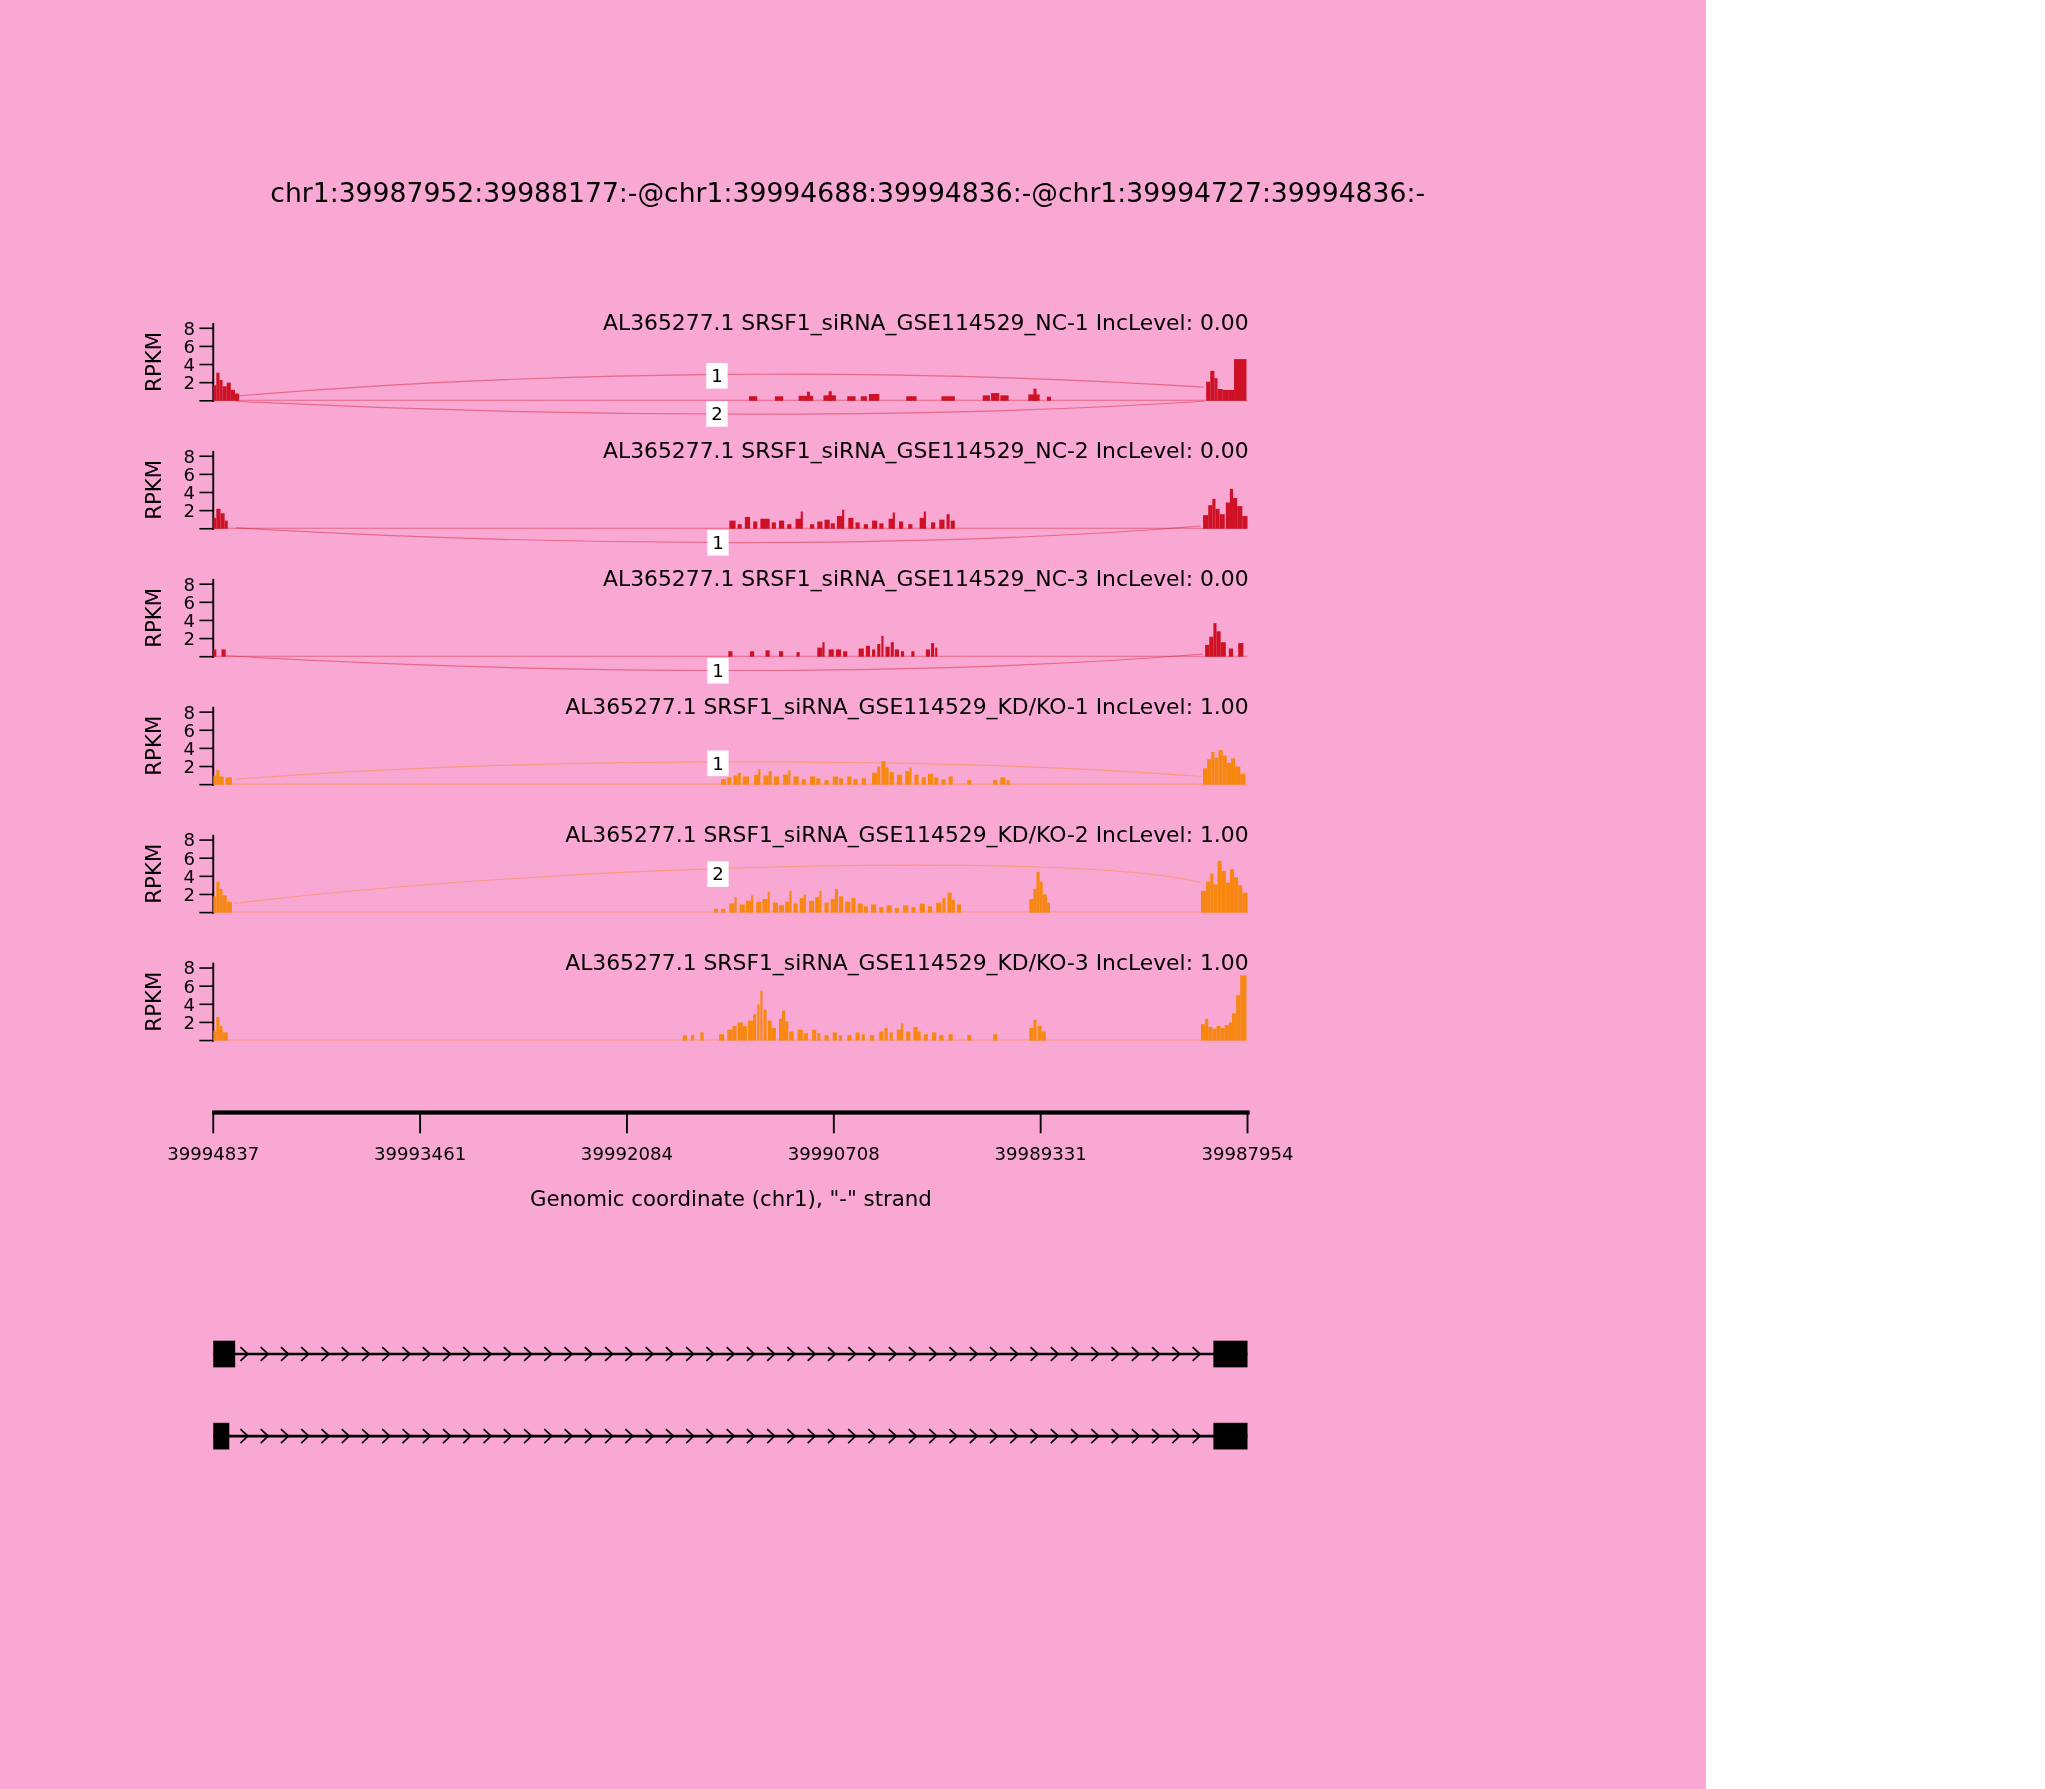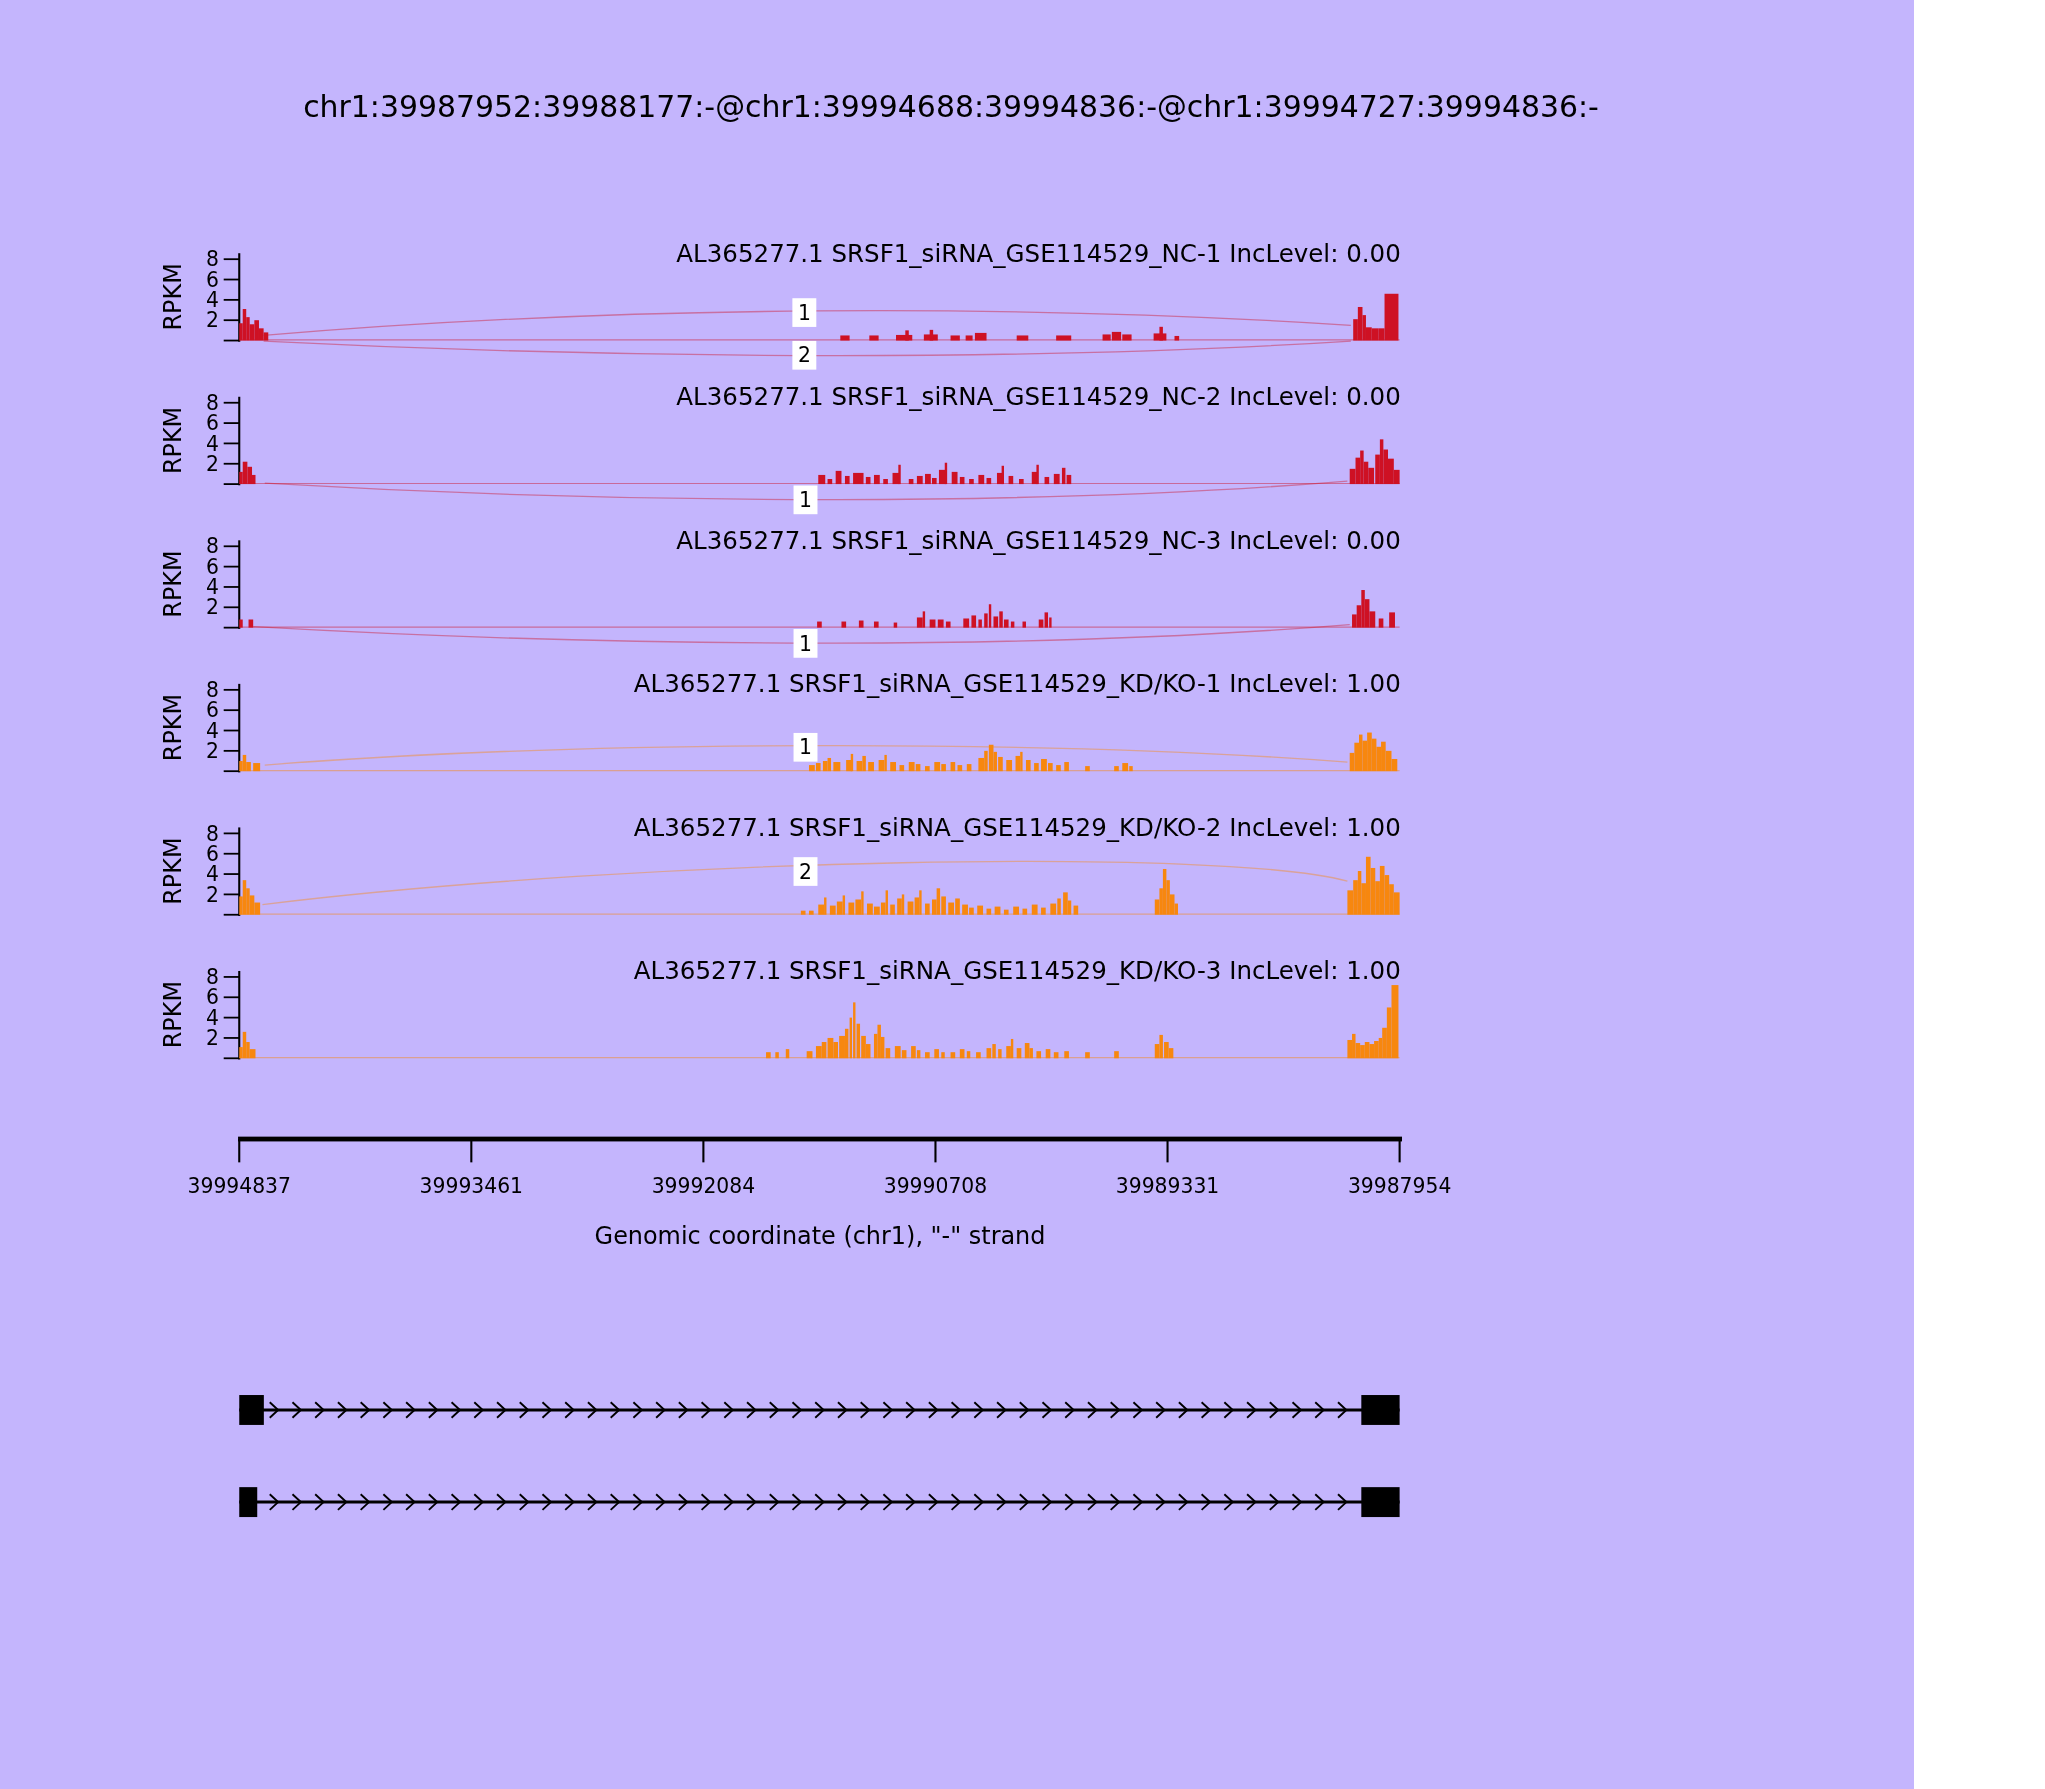--- a/index.html
+++ b/index.html
@@ -1,16 +1,16 @@
 <!DOCTYPE html>
 <html style="font-size:10.2px"><head>
 <meta charset="utf-8">
 <style>
   html,body{margin:0;padding:0;background:#ffffff;}
-  .figure{position:relative;width:1914px;height:1790px;background:#c4b5fd;overflow:hidden;}
+  .figure{position:relative;width:1706px;height:1790px;background:#f9a8d4;overflow:hidden;}
   svg{display:block;width:100%;height:100%;}
   text{font-family:"DejaVu Sans", sans-serif;fill:#000;}
   .fig-title{font-size:50px;}
   .track-title{font-size:41px;}
   .ytick{font-size:34px;}
   .ylabel{font-size:40px;}
   .xtick{font-size:34px;}
   .xlabel{font-size:40px;}
   .jnlabel{font-size:34px;}
 </style>

